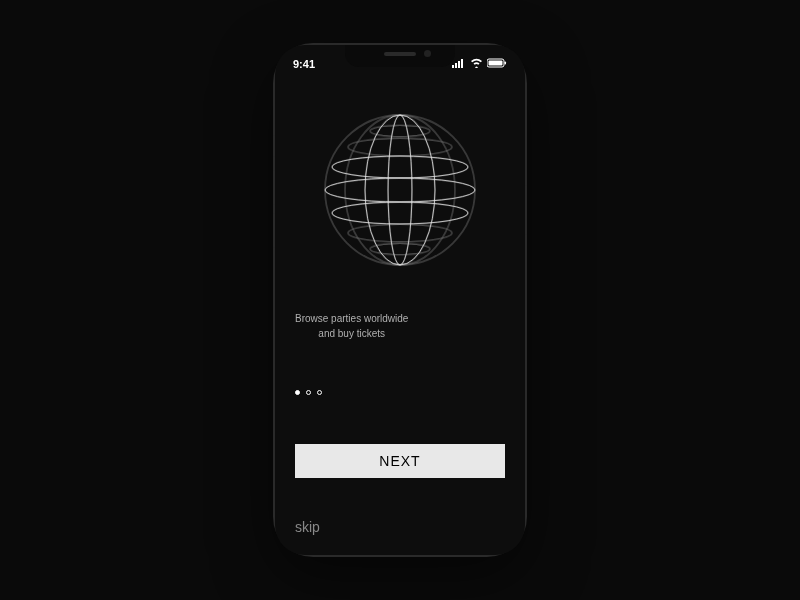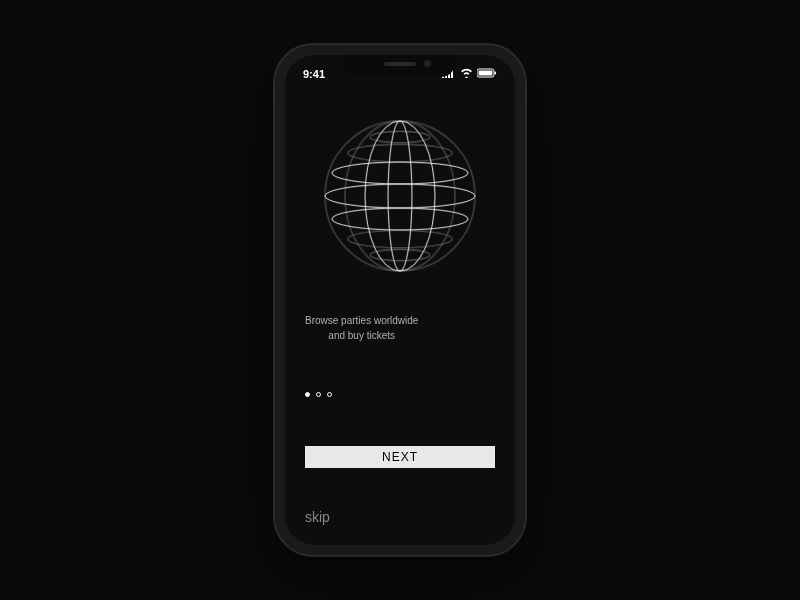--- a/index.html
+++ b/index.html
@@ -15,21 +15,20 @@
       align-items: center;
       justify-content: center;
       font-family: -apple-system, BlinkMacSystemFont, 'Segoe UI', sans-serif;
       overflow: hidden;
     }
     .phone-frame {
       width: 250px;
       height: 510px;
       background: #1a1a1a;
       border-radius: 38px;
-      padding: 10px;
       position: relative;
       box-shadow: 0 0 0 2px #2a2a2a, 0 20px 60px rgba(0,0,0,0.5);
     }
     .phone-screen {
       width: 100%;
       height: 100%;
       background: #0d0d0d;
       border-radius: 30px;
       position: relative;
       overflow: hidden;
@@ -124,25 +123,25 @@
       width: 5px;
       height: 5px;
       border-radius: 50%;
       border: 1px solid #fff;
     }
     .dot.active {
       background: #fff;
     }
     .next-button {
       width: 100%;
-      height: 22px;
+      height: 34px;
       background: #e8e8e8;
       color: #000;
       border: none;
-      font-size: 12px;
+      font-size: 14px;
       font-weight: 500;
       letter-spacing: 1px;
       cursor: pointer;
       margin-bottom: 14px;
     }
     .skip-link {
       color: #888;
       font-size: 14px;
       background: none;
       border: none;

